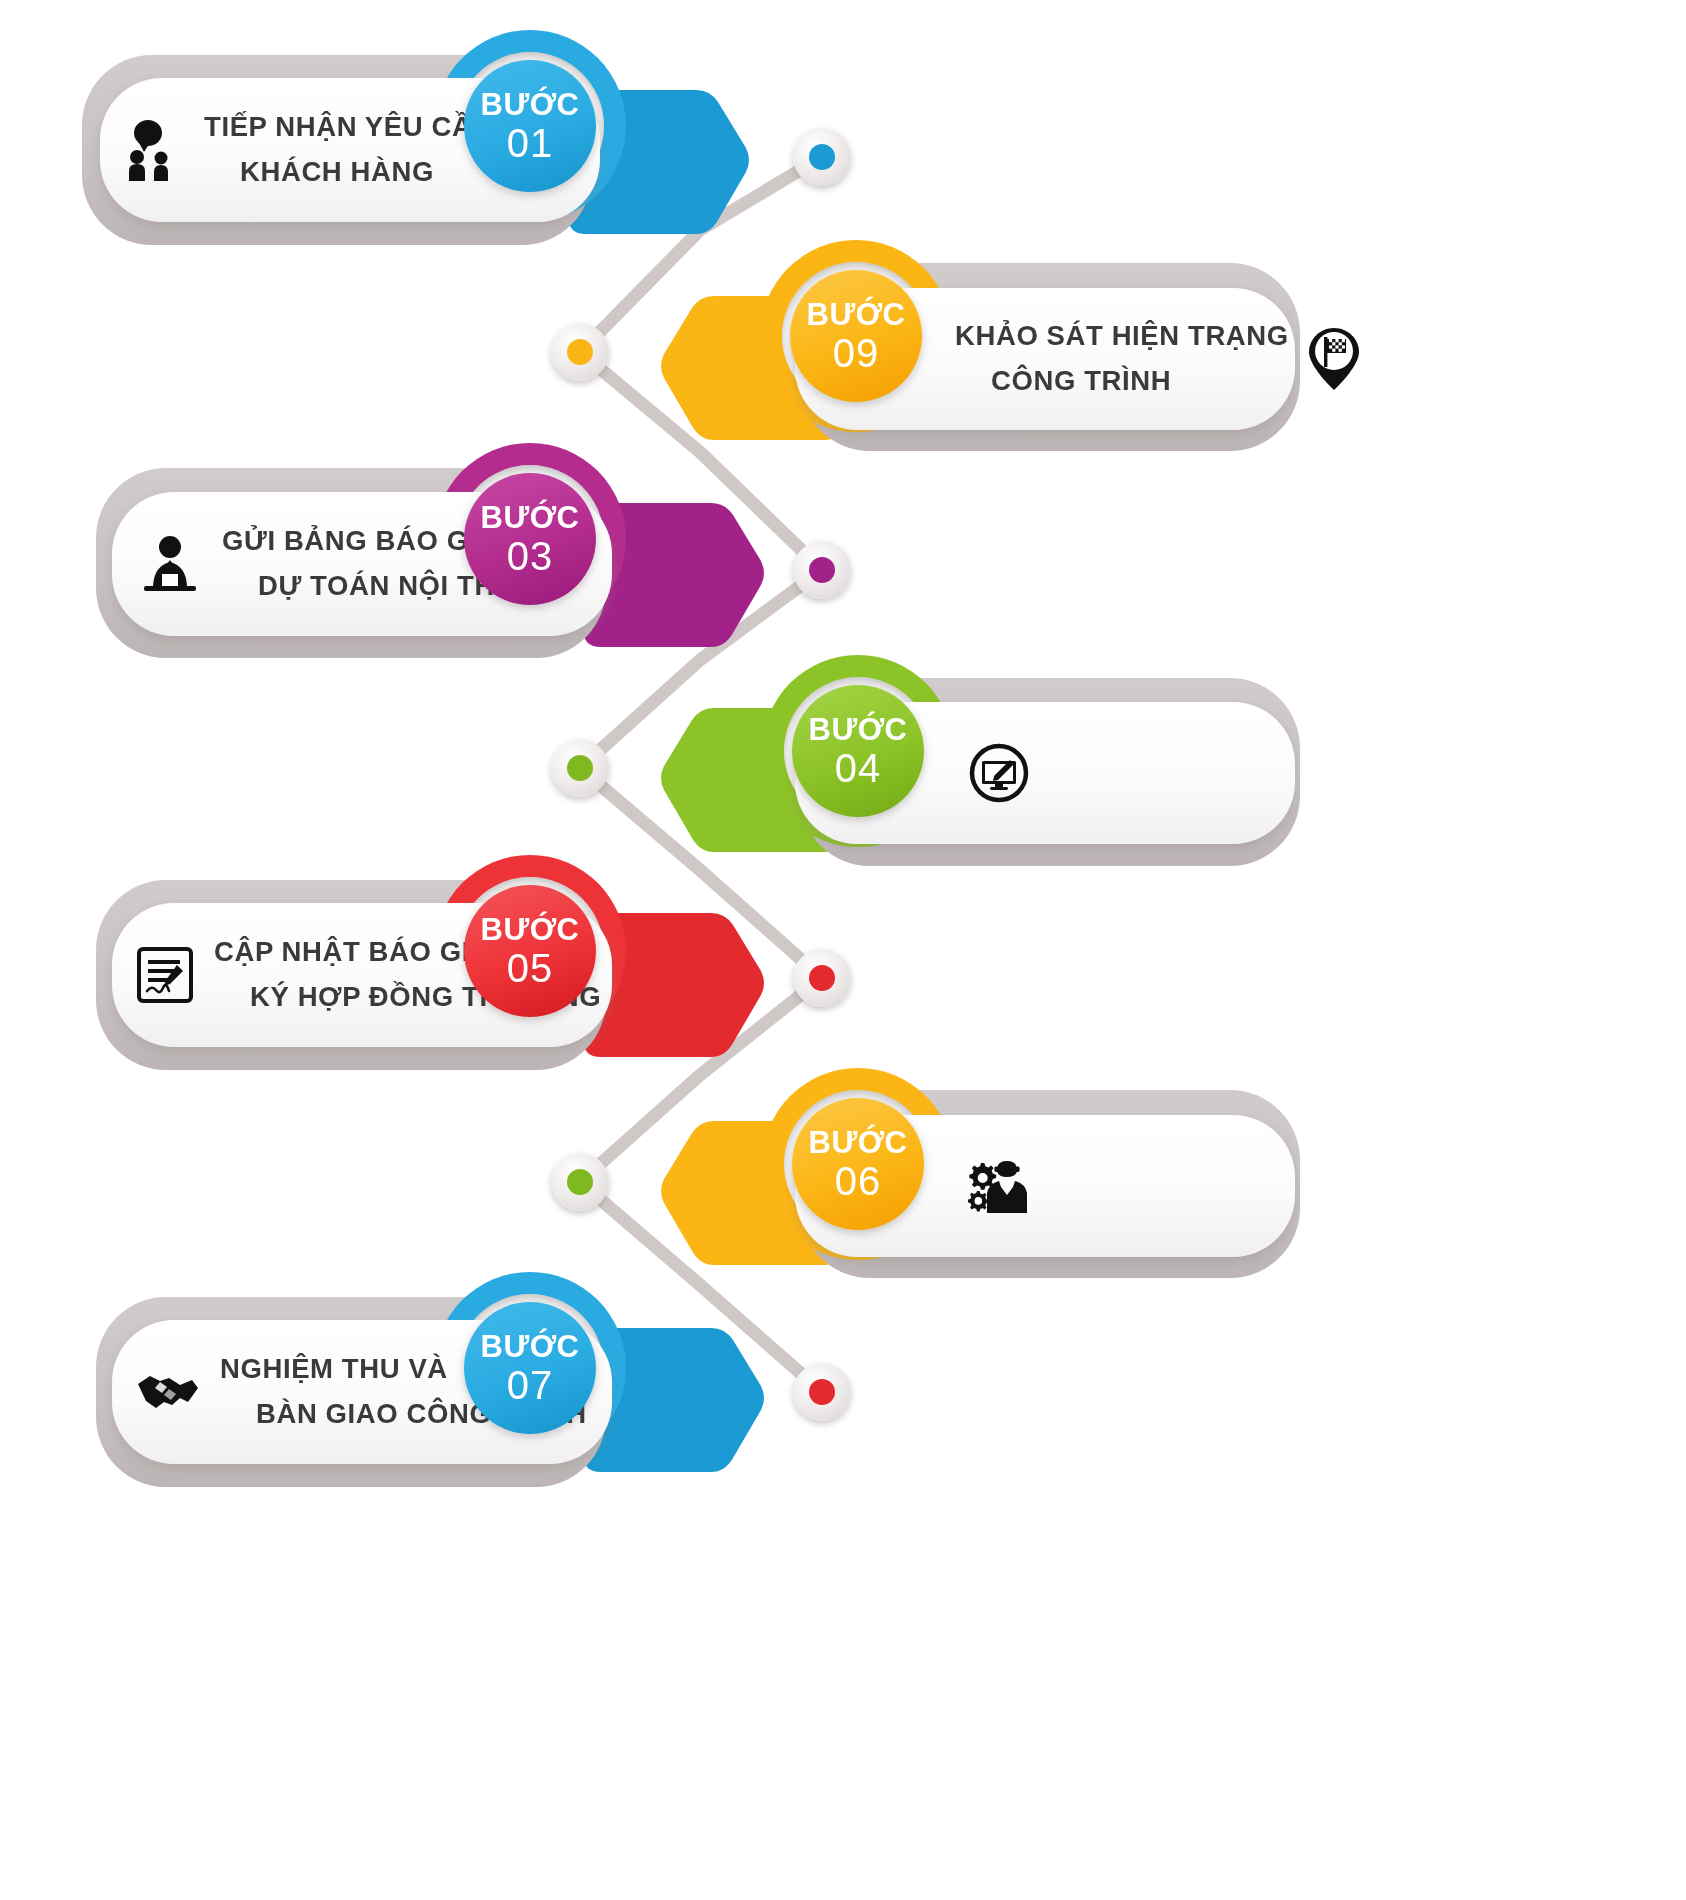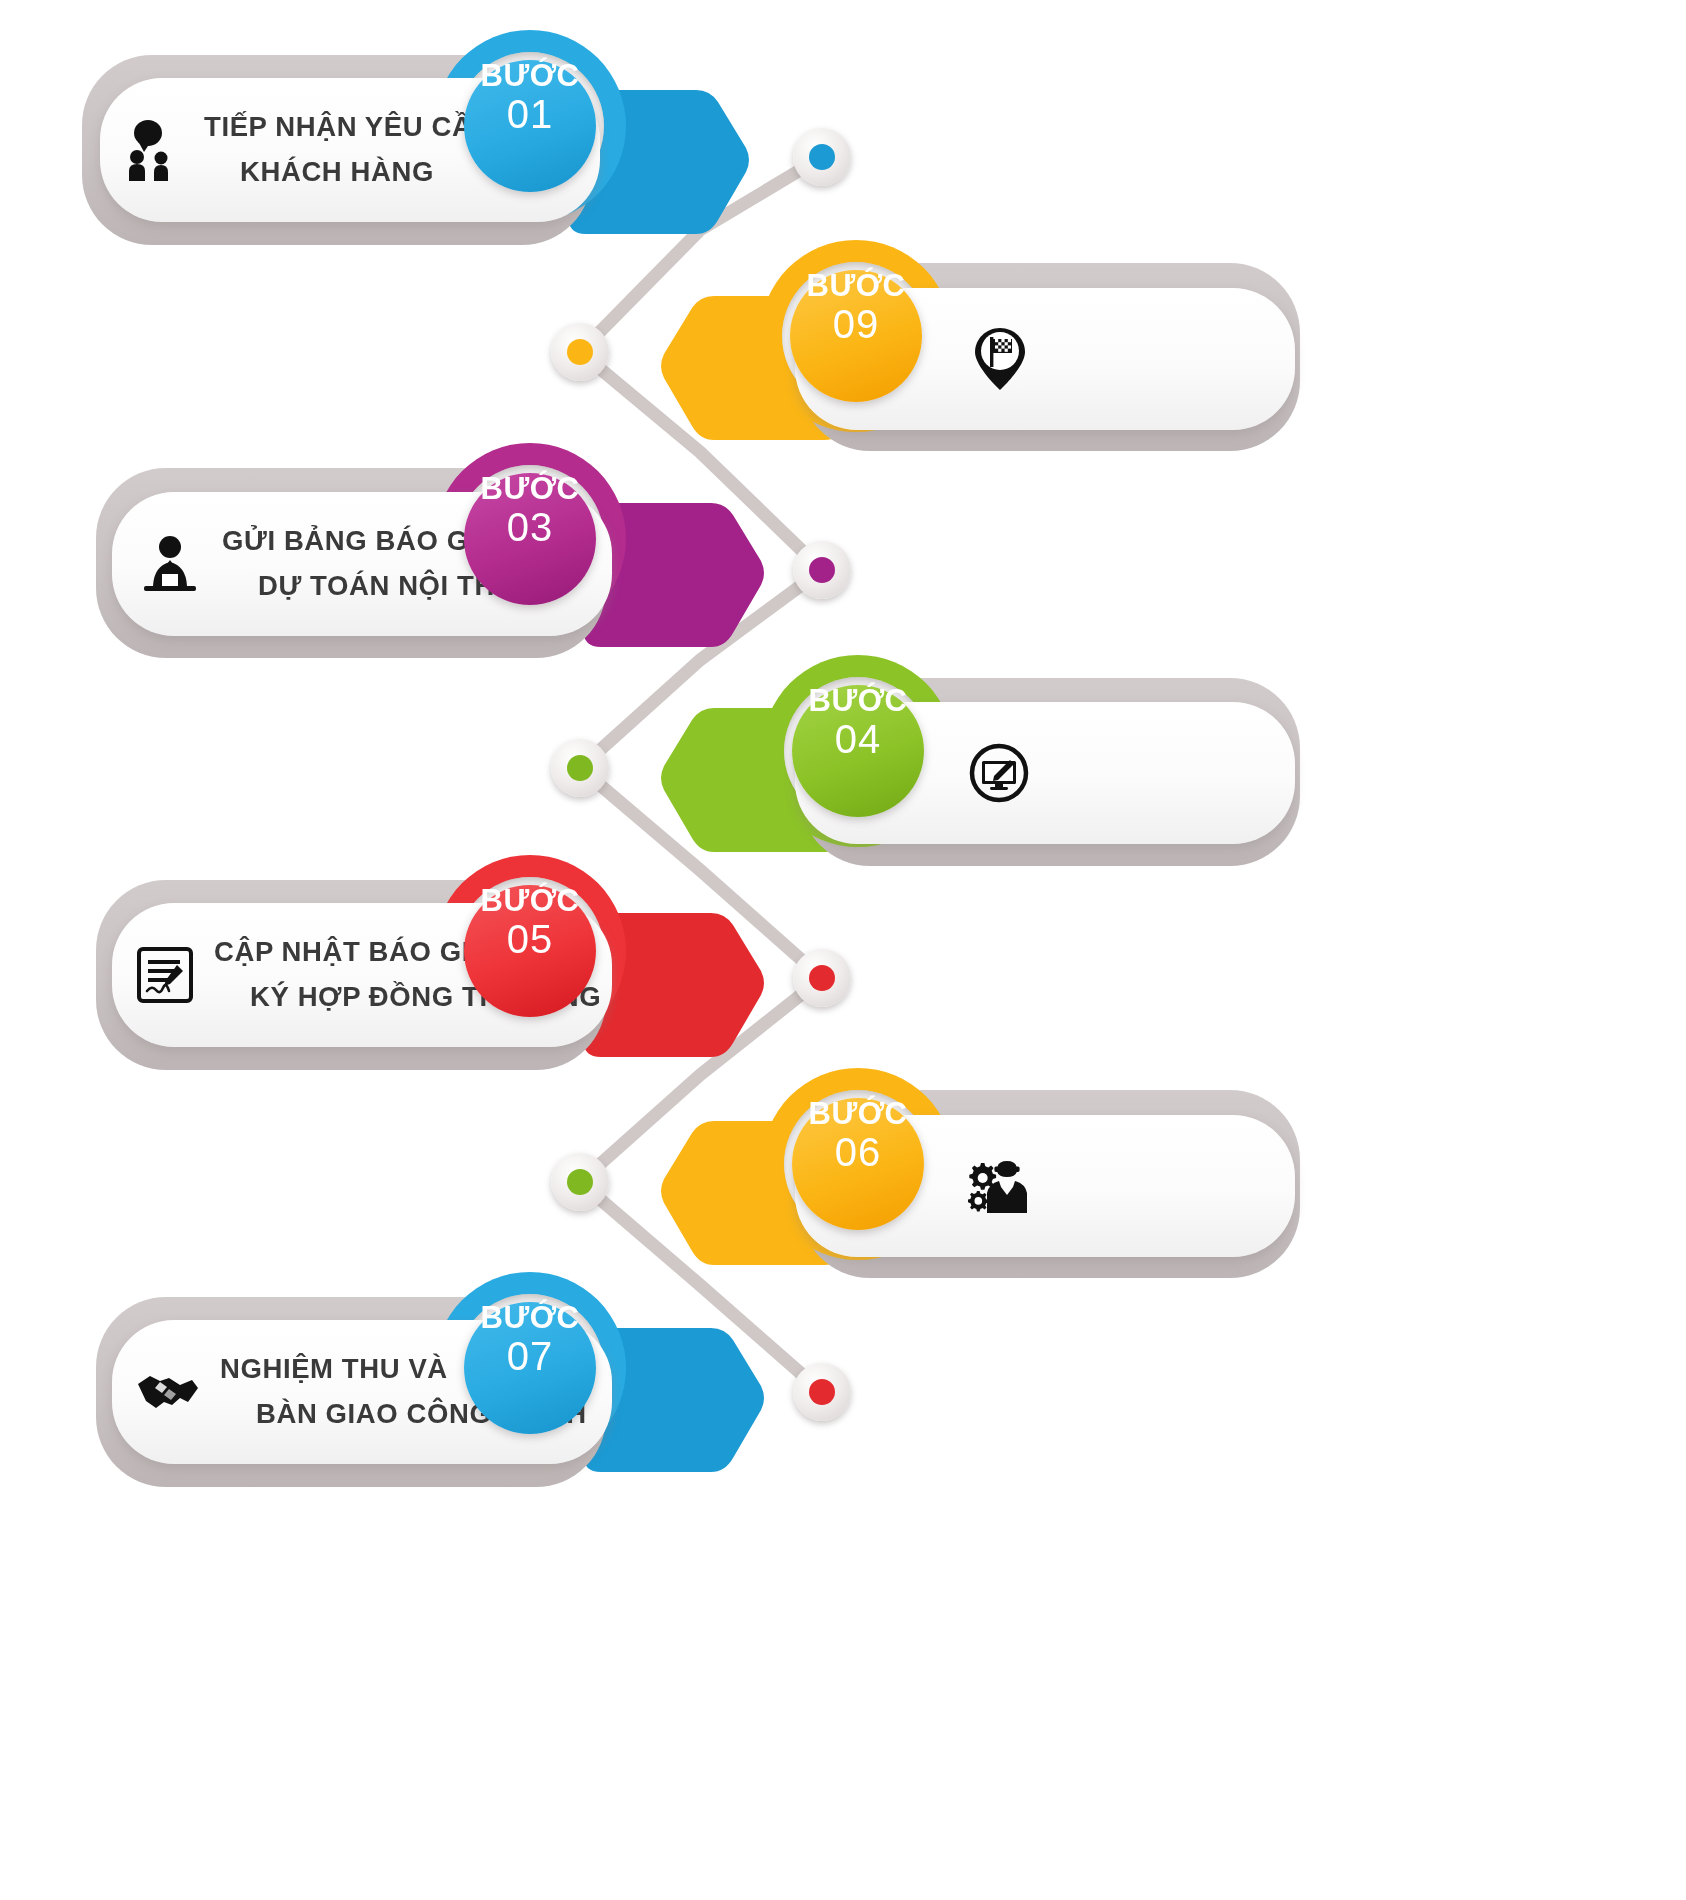--- a/index.html
+++ b/index.html
@@ -72,20 +72,21 @@
 
   
   .bubble {
     position: absolute;
     width: 132px;
     height: 132px;
     border-radius: 50%;
     display: flex;
     flex-direction: column;
     align-items: center;
+    justify-content: center;
     color: #fff;
     z-index: 8;
     box-shadow: 0 3px 8px rgba(80,70,70,.28);
   }
   .bubble .b-word {
     font-size: 31px;
     font-weight: bold;
     letter-spacing: .5px;
     line-height: 1;
     margin-bottom: 3px;
@@ -201,20 +202,24 @@
     </div>
   </div>
 
   <div class="step" style="left:0; top:0;">
     <svg class="tail" style="left:640px; top:288px; width:210px; height:160px;" viewBox="0 0 210 160">
       <path d="M202 26 Q202 8 184 8 L74 8 Q60 8 52 20 L24 66 Q18 78 24 90 L52 138 Q60 152 74 152 L184 152 Q202 152 202 134 Z" fill="#FBB615"></path>
     </svg>
     <div class="plate" style="left:800px; top:263px; width:500px; height:188px;"></div>
     <div class="ring" style="left:760px; top:240px; width:192px; height:192px; background:#FBB615;"></div>
     <div class="capsule" style="left:795px; top:288px; width:500px; height:142px; padding-left:160px;">
+      <div class="txt">
+        <span>KHẢO SÁT HIỆN TRẠNG</span>
+        <span class="l2">CÔNG TRÌNH</span>
+      </div>
       <svg class="ic" style="margin-left:18px;" width="54" height="66" viewBox="0 0 54 66">
         <path d="M27 2 C13 2 2 13 2 26 C2 41 27 64 27 64 C27 64 52 41 52 26 C52 13 41 2 27 2 Z" fill="#111"></path>
         <circle cx="27" cy="25" r="19" fill="#fff"></circle>
         <rect x="17" y="11" width="3.4" height="30" fill="#111"></rect>
         <rect x="20" y="13" width="19" height="14" fill="#111"></rect>
         <g fill="#fff">
           <rect x="22" y="13" width="3.2" height="3.2"></rect>
             <rect x="28.4" y="13" width="3.2" height="3.2"></rect>
             <rect x="34.8" y="13" width="3.2" height="3.2"></rect>
           <rect x="25.2" y="16.2" width="3.2" height="3.2"></rect>

